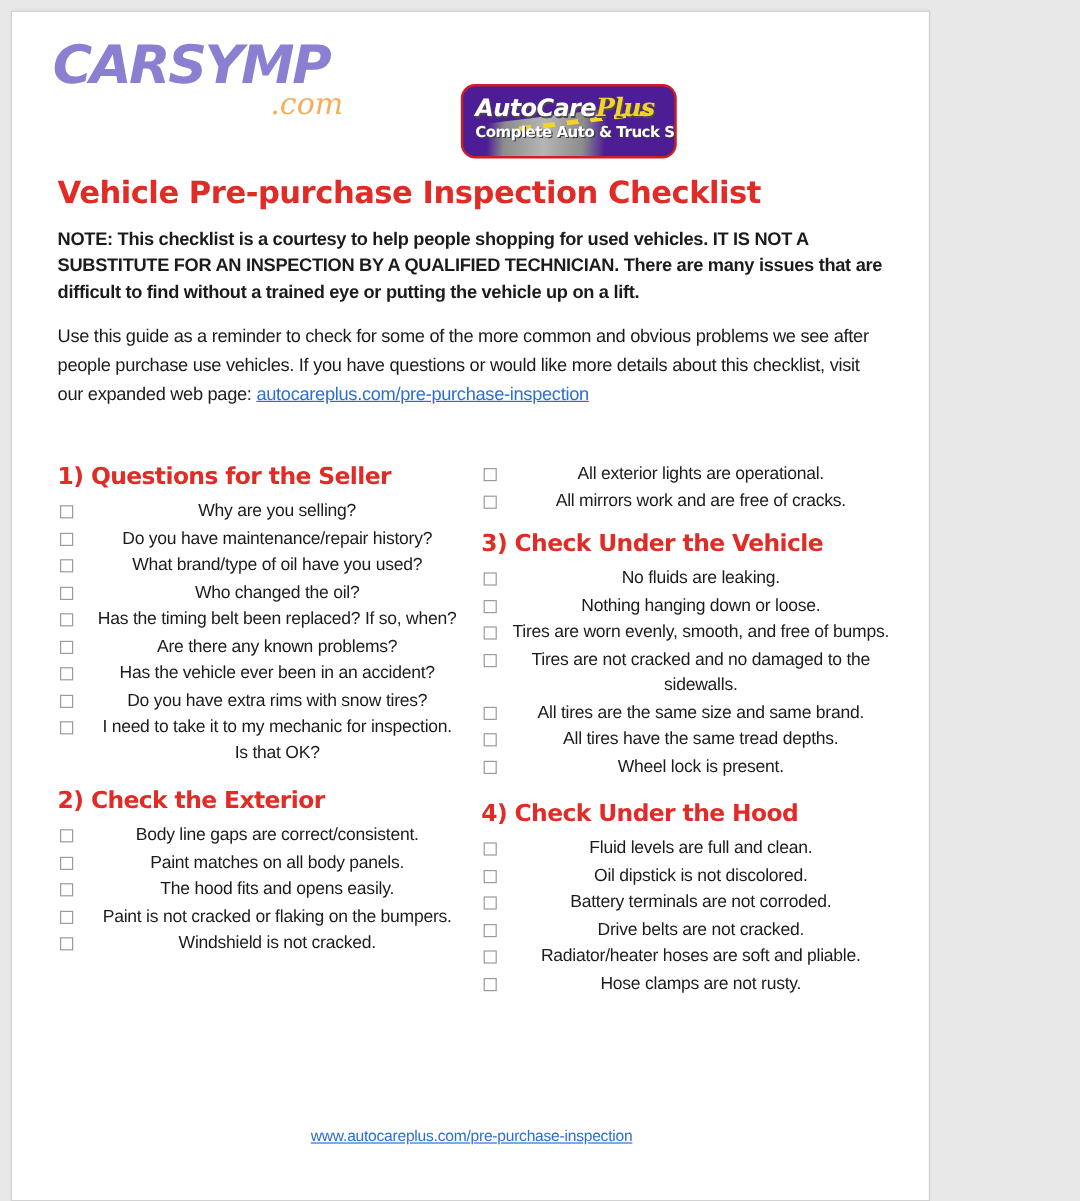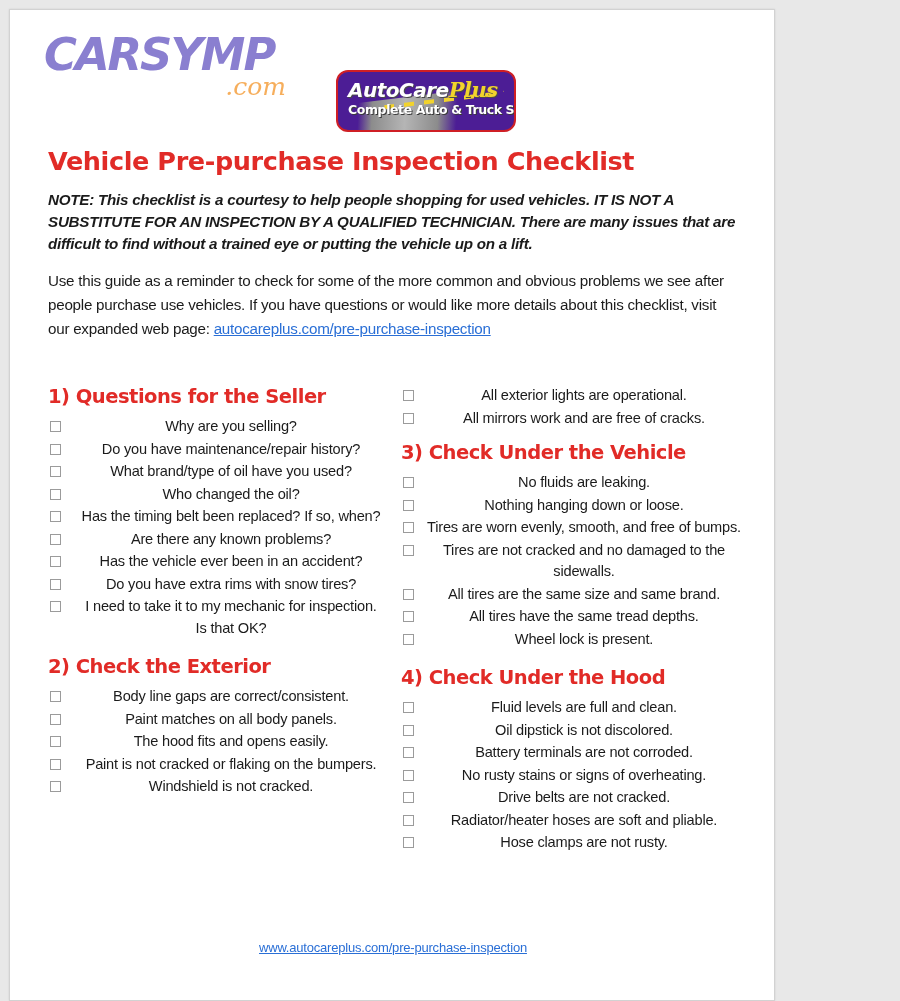--- a/index.html
+++ b/index.html
@@ -26,20 +26,21 @@
     box-shadow: 0 0 2px rgba(0,0,0,0.10);
     overflow: hidden;
   }
   .page-inner { padding: 18px 30px 0 34px; }
 
   
   .logo-row {
     display: flex;
     align-items: flex-start;
     height: 112px;
+    gap: 48px;
   }
   .carsymp {
     position: relative;
     margin-left: 0px;
     margin-top: 4px;
     width: 250px;
     height: 70px;
   }
   .carsymp .word {
     font-family: "DejaVu Sans", sans-serif;
@@ -147,21 +148,20 @@
   .doc-title {
     font-family: "DejaVu Sans", sans-serif;
     font-weight: bold;
     font-size: 25.5px;
     color: #e12b27;
     letter-spacing: -0.4px;
     margin: 6px 0 13px 4px;
   }
   .note {
     font-family: "Liberation Sans", sans-serif;
-    font-style: italic;
     font-weight: bold;
     font-size: 15.2px;
     line-height: 22px;
     color: #1b1b1b;
     margin: 0 0 14px 4px;
     width: 688px;
     letter-spacing: -0.25px;
   }
   .intro {
     font-family: Liberation Sans, sans-serif;
@@ -398,24 +398,20 @@
             <li>
                 <span class="cb"></span>
                 <span class="li-text">Oil dipstick is not discolored.</span>
               </li>
             <li>
                 <span class="cb"></span>
                 <span class="li-text">Battery terminals are not corroded.</span>
               </li>
             <li>
                 <span class="cb"></span>
-                <span class="li-text">No rusty stains or signs of overheating.</span>
-              </li>
-            <li>
-                <span class="cb"></span>
                 <span class="li-text">Drive belts are not cracked.</span>
               </li>
             <li>
                 <span class="cb"></span>
                 <span class="li-text">Radiator/heater hoses are soft and pliable.</span>
               </li>
             <li>
                 <span class="cb"></span>
                 <span class="li-text">Hose clamps are not rusty.</span>
               </li>

